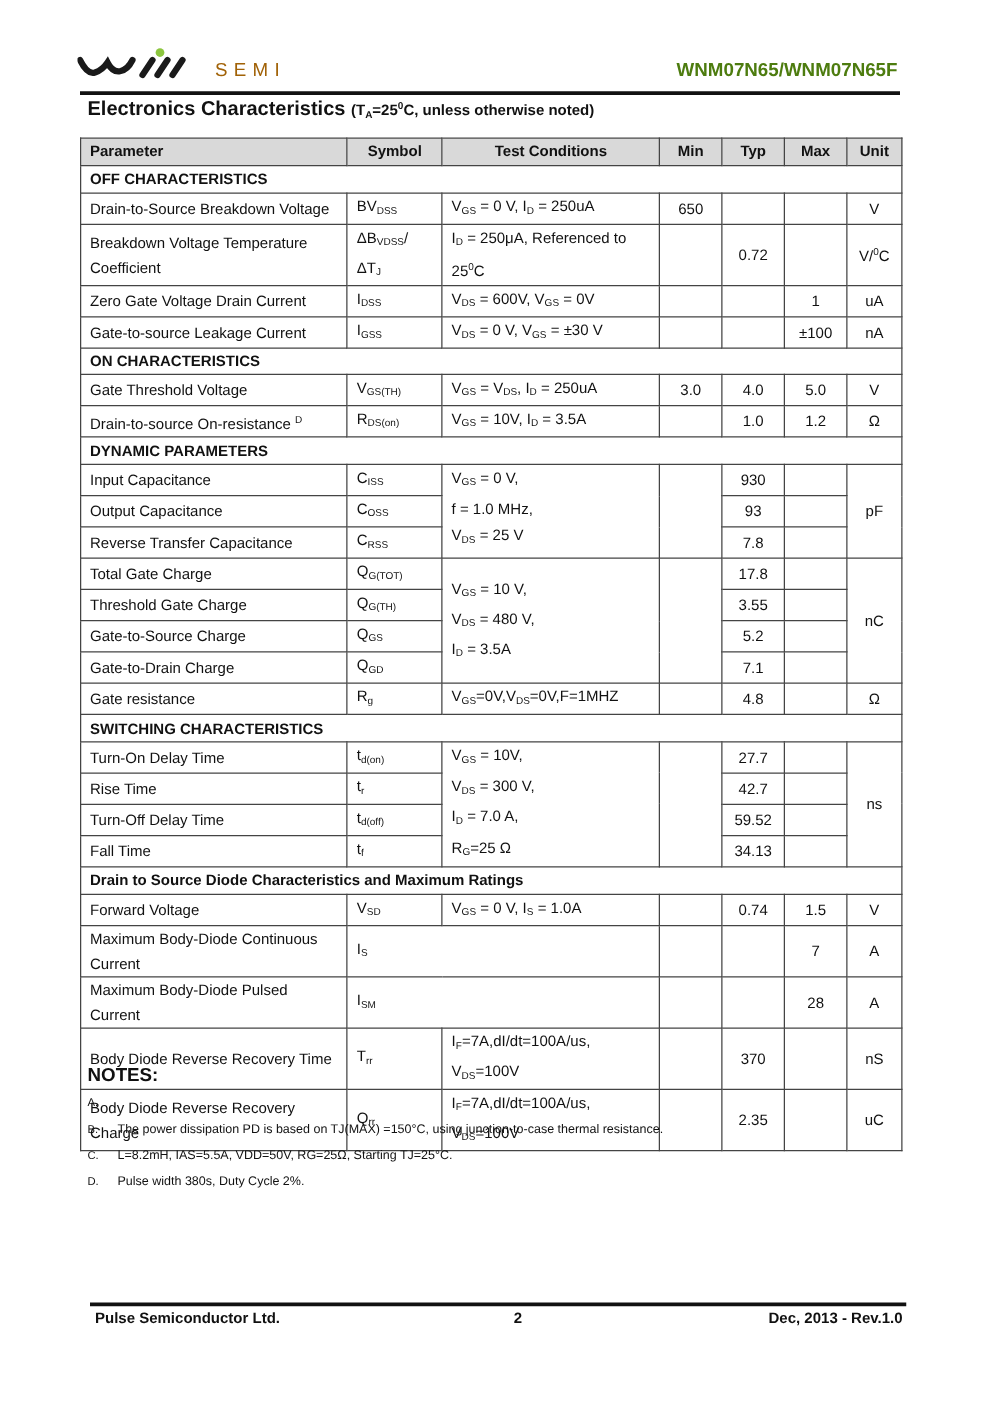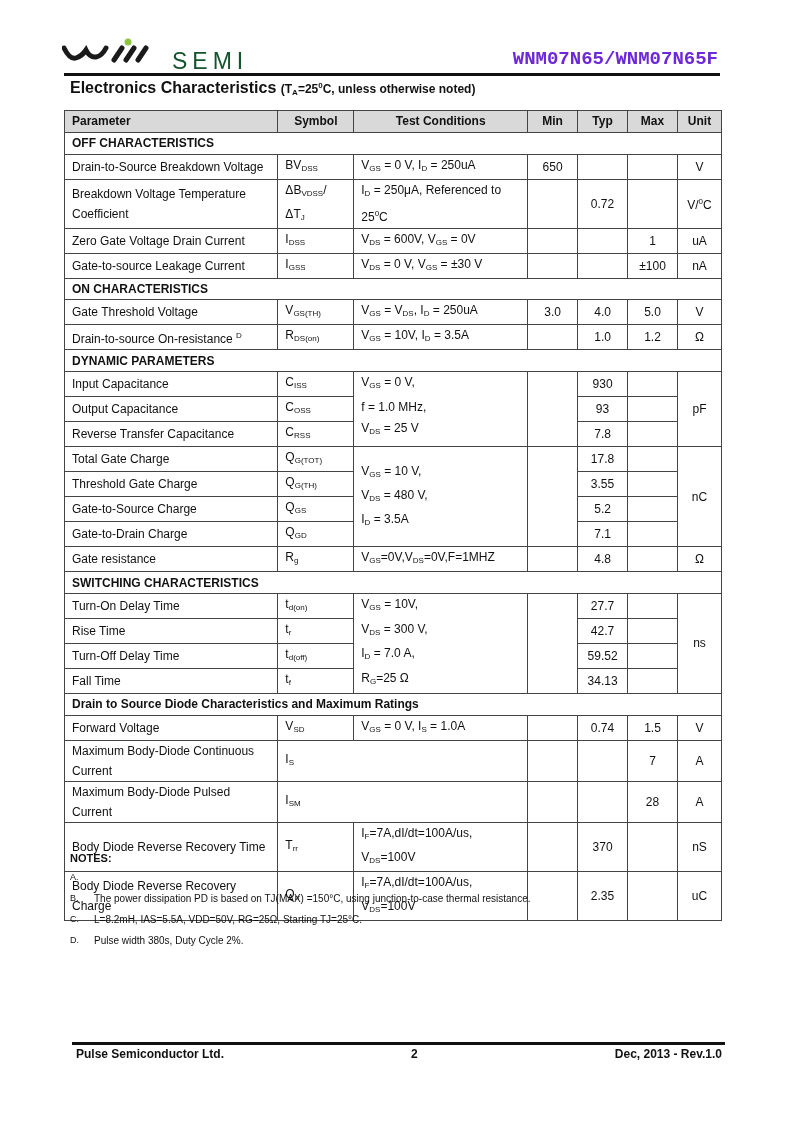--- a/index.html
+++ b/index.html
@@ -1,32 +1,32 @@
 <!DOCTYPE html>
 <html><head>
 <meta charset="utf-8">
 <style>
   html, body { margin: 0; padding: 0; background: #ffffff; }
   body { width: 800px; height: 1131px; position: relative; font-family: "Liberation Sans", sans-serif; color: #111; overflow: hidden; }
   .logo { position: absolute; left: 62px; top: 38px; width: 110px; height: 30px; }
-  .semi { position: absolute; left: 172px; top: 48px; font-size: 23px; letter-spacing: 5px; color: #14532d; font-family: "Liberation Sans", sans-serif; }
-  .part { position: absolute; right: 82px; top: 48px; font-size: 19px; font-weight: bold; color: #6d28d9; font-family: Liberation Mono, monospace; }
+  .semi { position: absolute; left: 172px; top: 48px; font-size: 15px; letter-spacing: 5px; color: #a16207; font-family: "Liberation Sans", sans-serif; }
+  .part { position: absolute; right: 82px; top: 48px; font-size: 15px; font-weight: bold; color: #4d7c0f; }
   .top-rule { position: absolute; left: 64px; top: 73px; width: 656px; height: 3px; background: #111; }
   .title { position: absolute; left: 70px; top: 79px; font-size: 16px; font-weight: bold; }
   .title .cond { font-size: 12px; }
   sub { font-size: 8px; vertical-align: -2px; }
   sup { font-size: 8px; vertical-align: 5px; }
   table.spec { position: absolute; left: 64px; top: 110px; width: 658px; border-collapse: collapse; font-size: 12px; }
   table.spec td, table.spec th { border: 1px solid #444; padding: 0 7px; height: 20.8px; line-height: 20px; }
   table.spec th { background: #d9d9d9; font-weight: bold; font-size: 12px; }
   table.spec th.left { text-align: left; }
   table.spec td.c { text-align: center; }
   table.spec td.sec { font-weight: bold; }
   .notes { position: absolute; left: 70px; top: 852px; font-size: 10px; }
-  .notes .hd { font-weight: bold; font-size: 11px; margin-bottom: 8px; }
+  .notes .hd { font-weight: bold; font-size: 15px; margin-bottom: 8px; }
   .note { display: flex; margin-bottom: 8px; height: 13px; }
   .note .lt { width: 24px; font-size: 9px; }
   .foot-rule { position: absolute; left: 72px; top: 1042px; width: 653px; height: 3px; background: #111; }
   .foot { position: absolute; top: 1047px; font-size: 12px; font-weight: bold; }
 </style>
 </head>
 <body>
 
 <svg class="logo" viewBox="0 0 110 30">
   <path d="M2 10 Q8 22 14 20 Q20 18 24 12 Q28 20 34 19 Q40 18 44 10" stroke="#1a1a1a" stroke-width="5" fill="none" stroke-linecap="round"></path>

